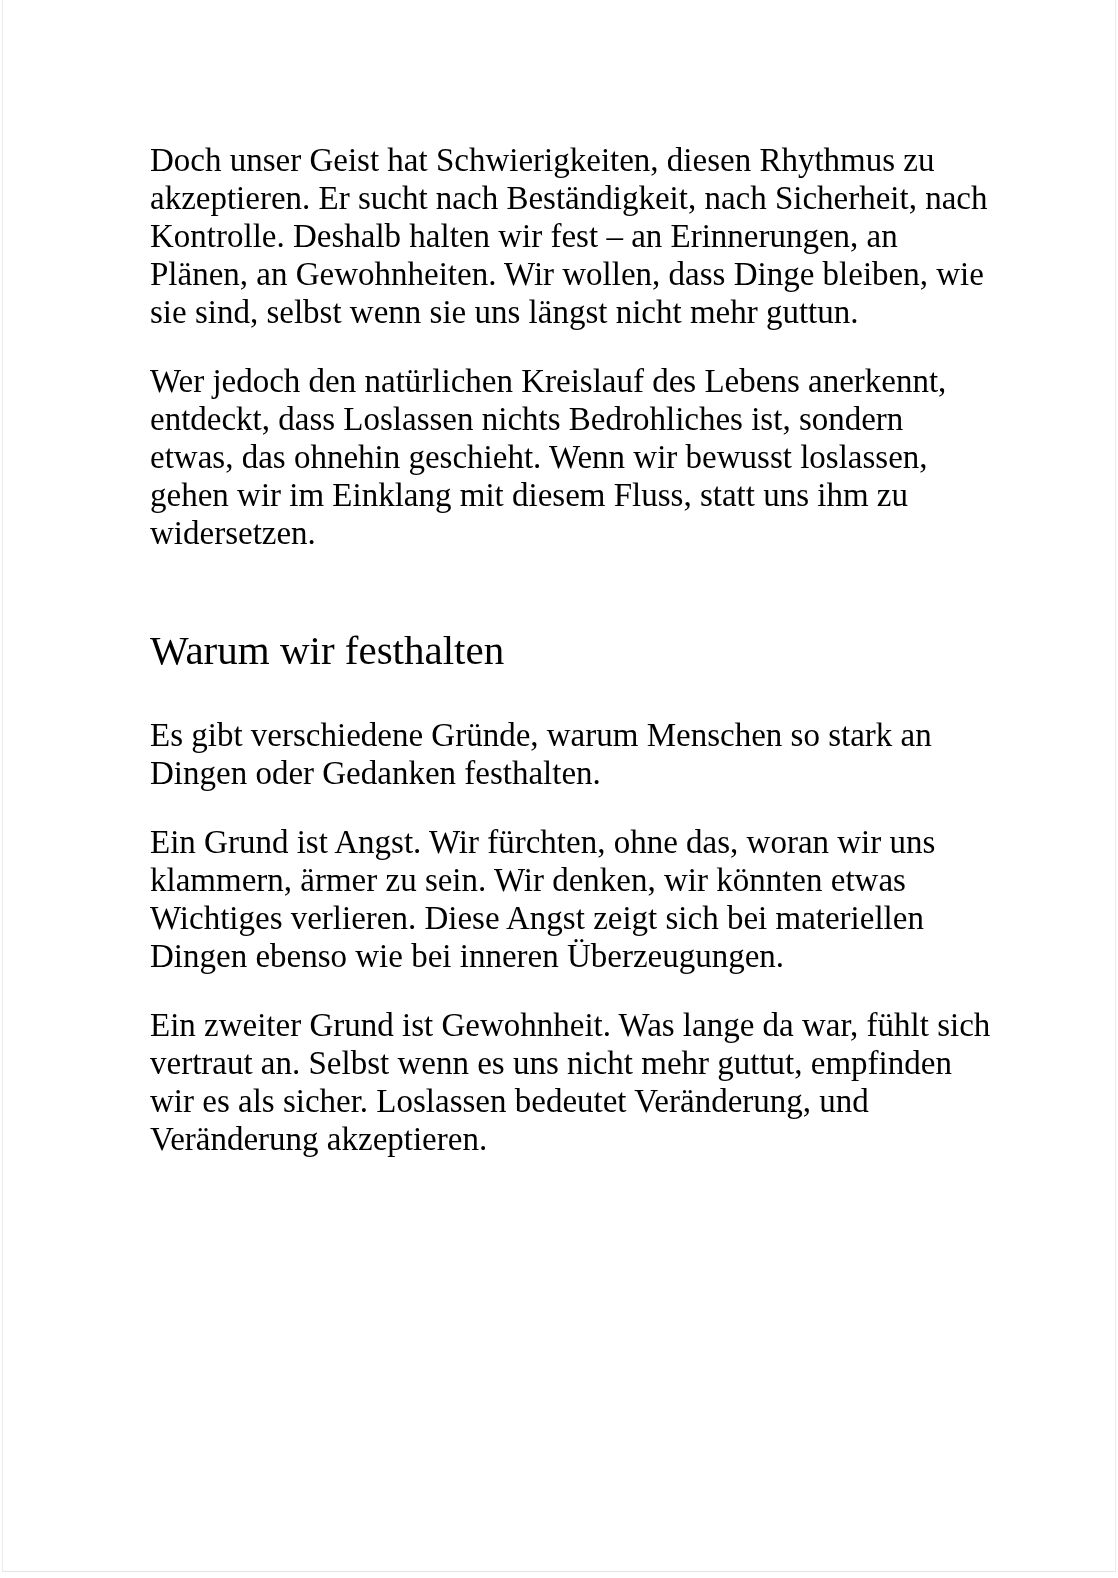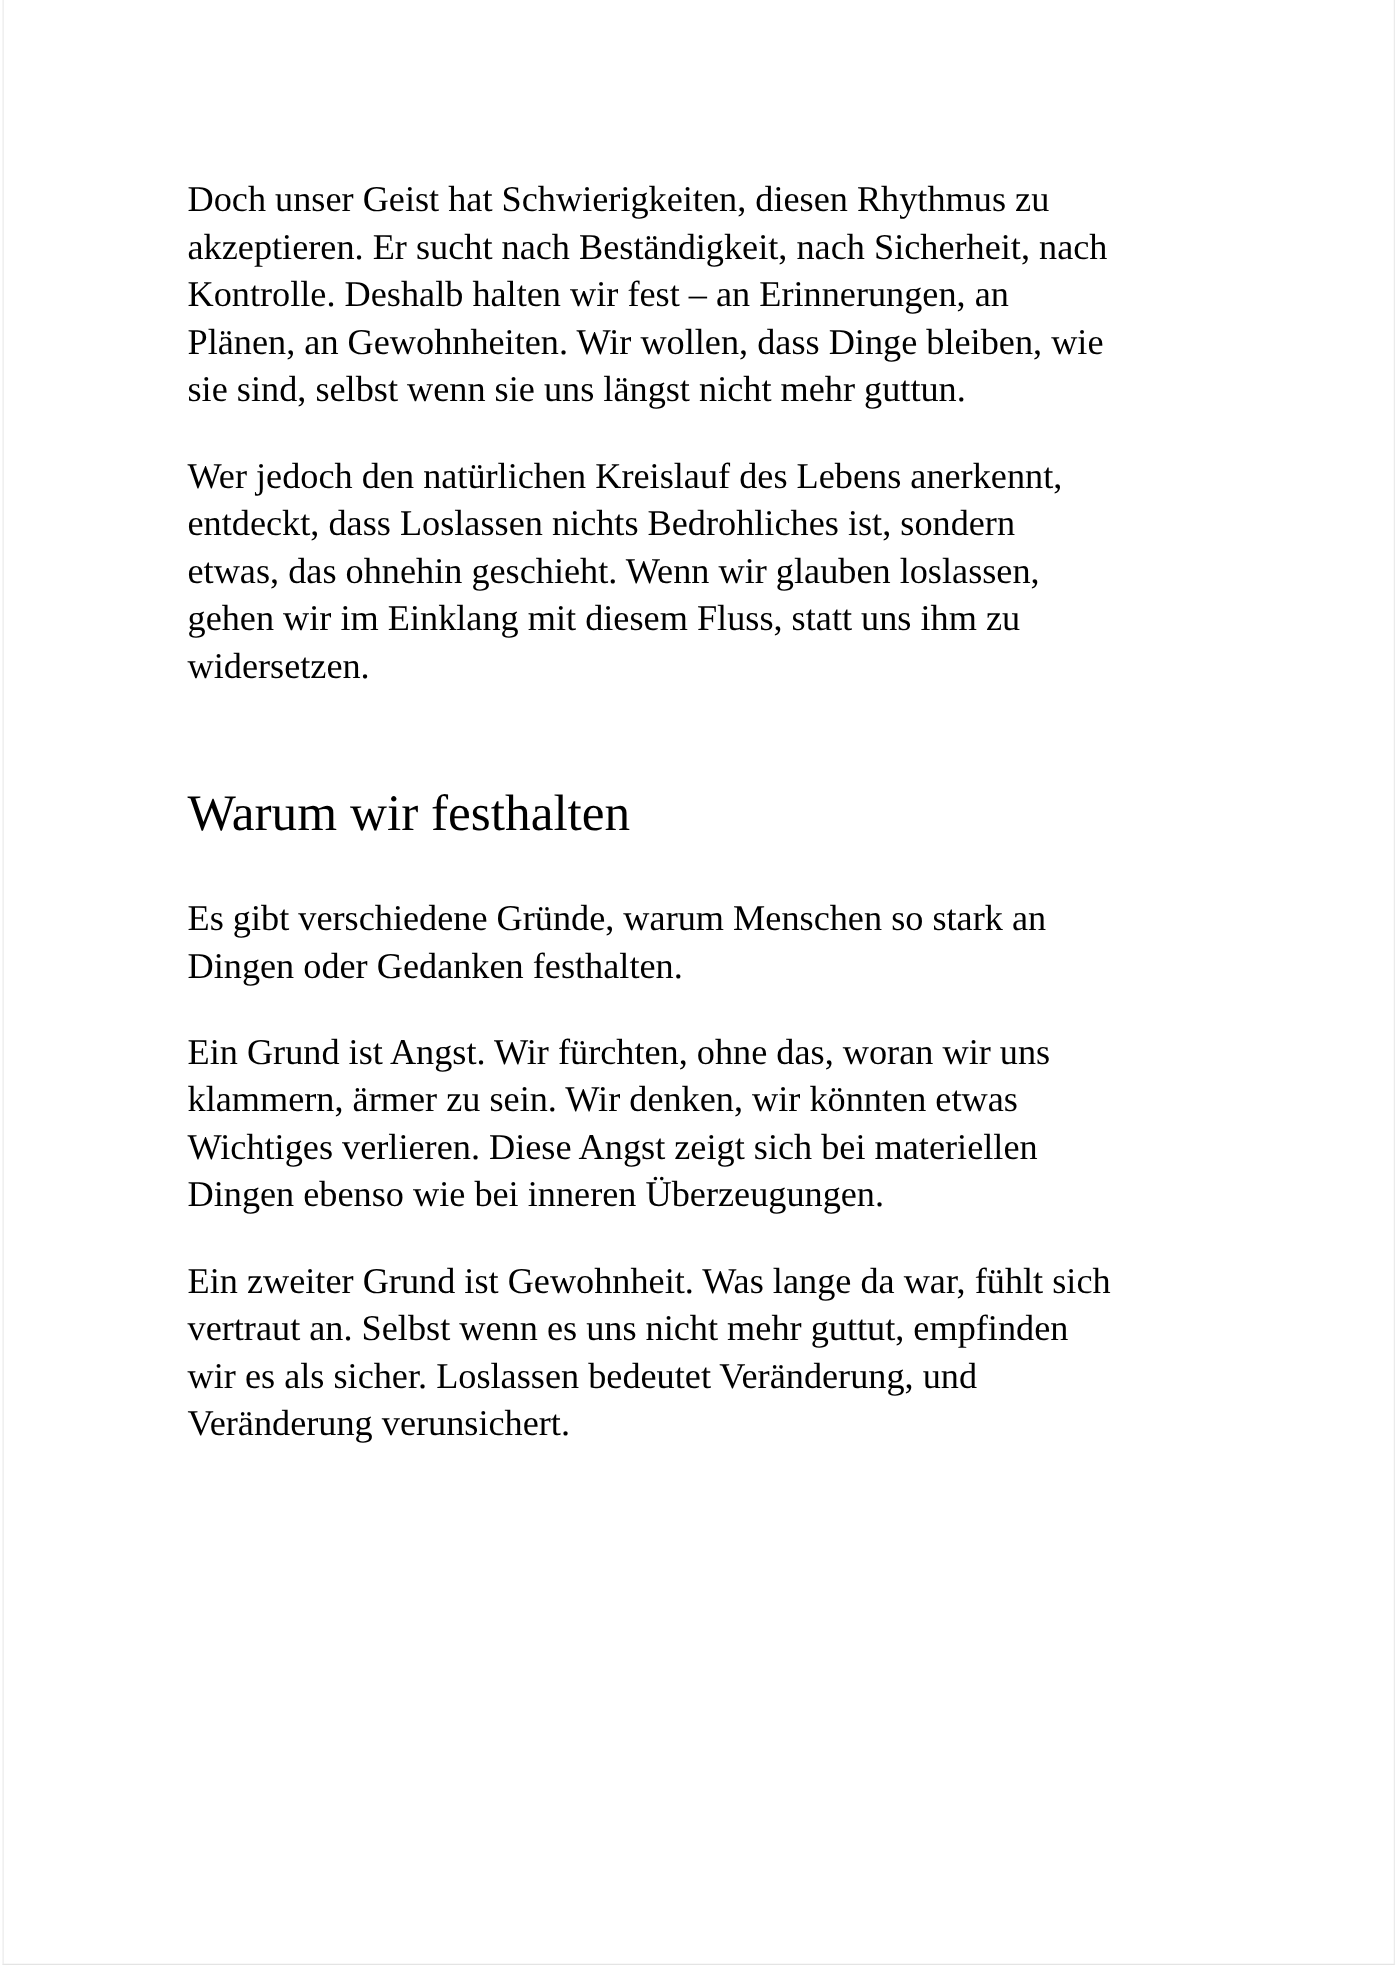--- a/index.html
+++ b/index.html
@@ -17,21 +17,21 @@
     height: 1572px;
     border-left: 1px solid #ebebeb;
     border-right: 1px solid #ebebeb;
     border-bottom: 1px solid #e4e4e4;
     background: #ffffff;
     padding: 141px 70px 0 147px;
     font-family: "Liberation Serif", "DejaVu Serif", serif;
     color: #000000;
   }
   .body-text {
-    font-size: 29px;
+    font-size: 33px;
     line-height: 38px;
     margin: 0 0 31px 0;
     white-space: pre-line;
     max-width: 880px;
   }
   .heading {
     font-size: 41px;
     line-height: 56px;
     font-weight: 400;
     margin: 70px 0 38px 0;
@@ -43,32 +43,32 @@
 
 <div class="page">
   <p class="body-text">Doch unser Geist hat Schwierigkeiten, diesen Rhythmus zu
 akzeptieren. Er sucht nach Beständigkeit, nach Sicherheit, nach
 Kontrolle. Deshalb halten wir fest – an Erinnerungen, an
 Plänen, an Gewohnheiten. Wir wollen, dass Dinge bleiben, wie
 sie sind, selbst wenn sie uns längst nicht mehr guttun.</p>
 
   <p class="body-text">Wer jedoch den natürlichen Kreislauf des Lebens anerkennt,
 entdeckt, dass Loslassen nichts Bedrohliches ist, sondern
-etwas, das ohnehin geschieht. Wenn wir glauben loslassen,
+etwas, das ohnehin geschieht. Wenn wir bewusst loslassen,
 gehen wir im Einklang mit diesem Fluss, statt uns ihm zu
 widersetzen.</p>
 
   <h1 class="heading">Warum wir festhalten</h1>
 
   <p class="body-text">Es gibt verschiedene Gründe, warum Menschen so stark an
 Dingen oder Gedanken festhalten.</p>
 
   <p class="body-text">Ein Grund ist Angst. Wir fürchten, ohne das, woran wir uns
 klammern, ärmer zu sein. Wir denken, wir könnten etwas
 Wichtiges verlieren. Diese Angst zeigt sich bei materiellen
 Dingen ebenso wie bei inneren Überzeugungen.</p>
 
   <p class="body-text">Ein zweiter Grund ist Gewohnheit. Was lange da war, fühlt sich
 vertraut an. Selbst wenn es uns nicht mehr guttut, empfinden
 wir es als sicher. Loslassen bedeutet Veränderung, und
-Veränderung verunsichert.</p>
+Veränderung akzeptieren.</p>
 
 </div>
 
 </body></html>

